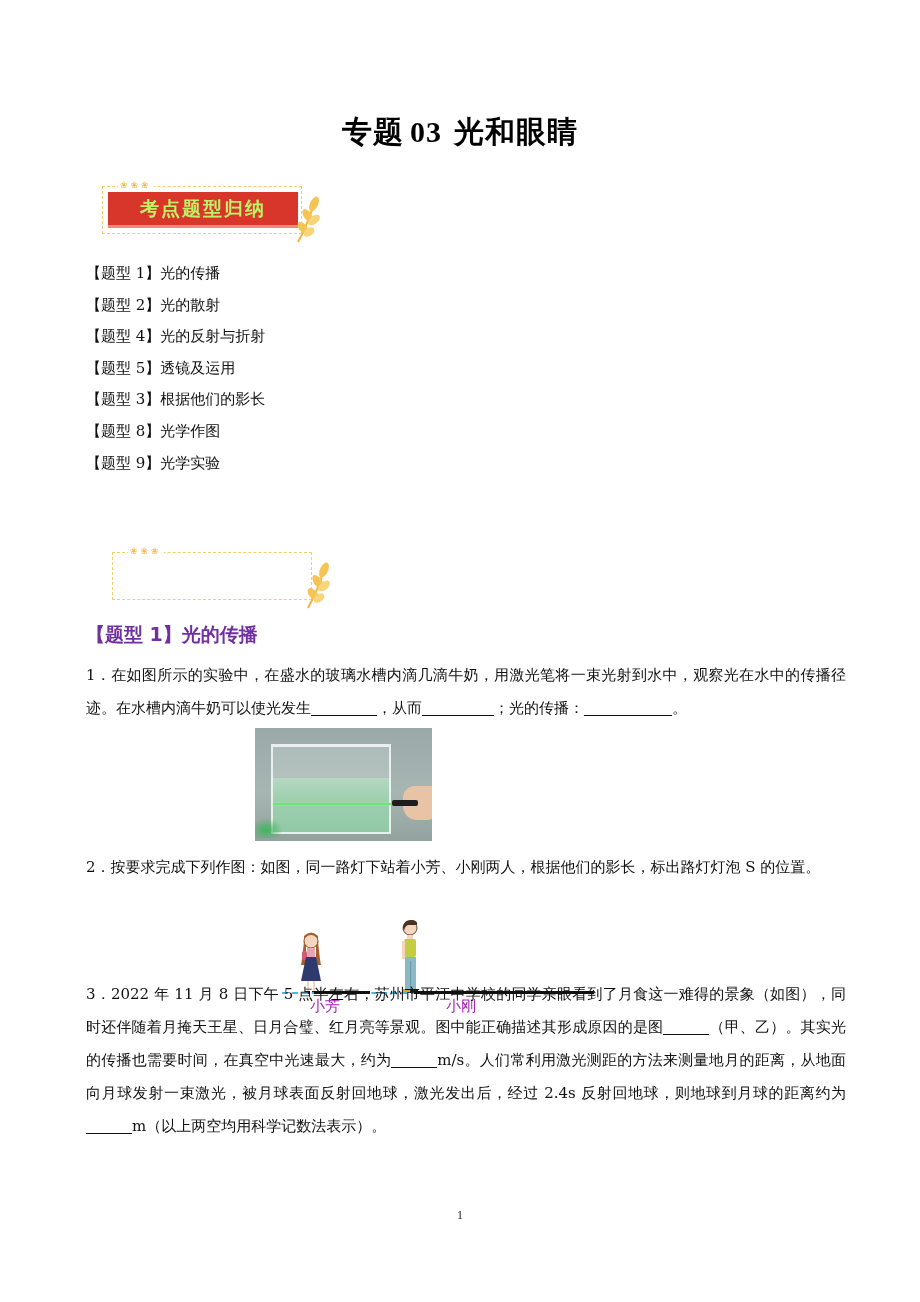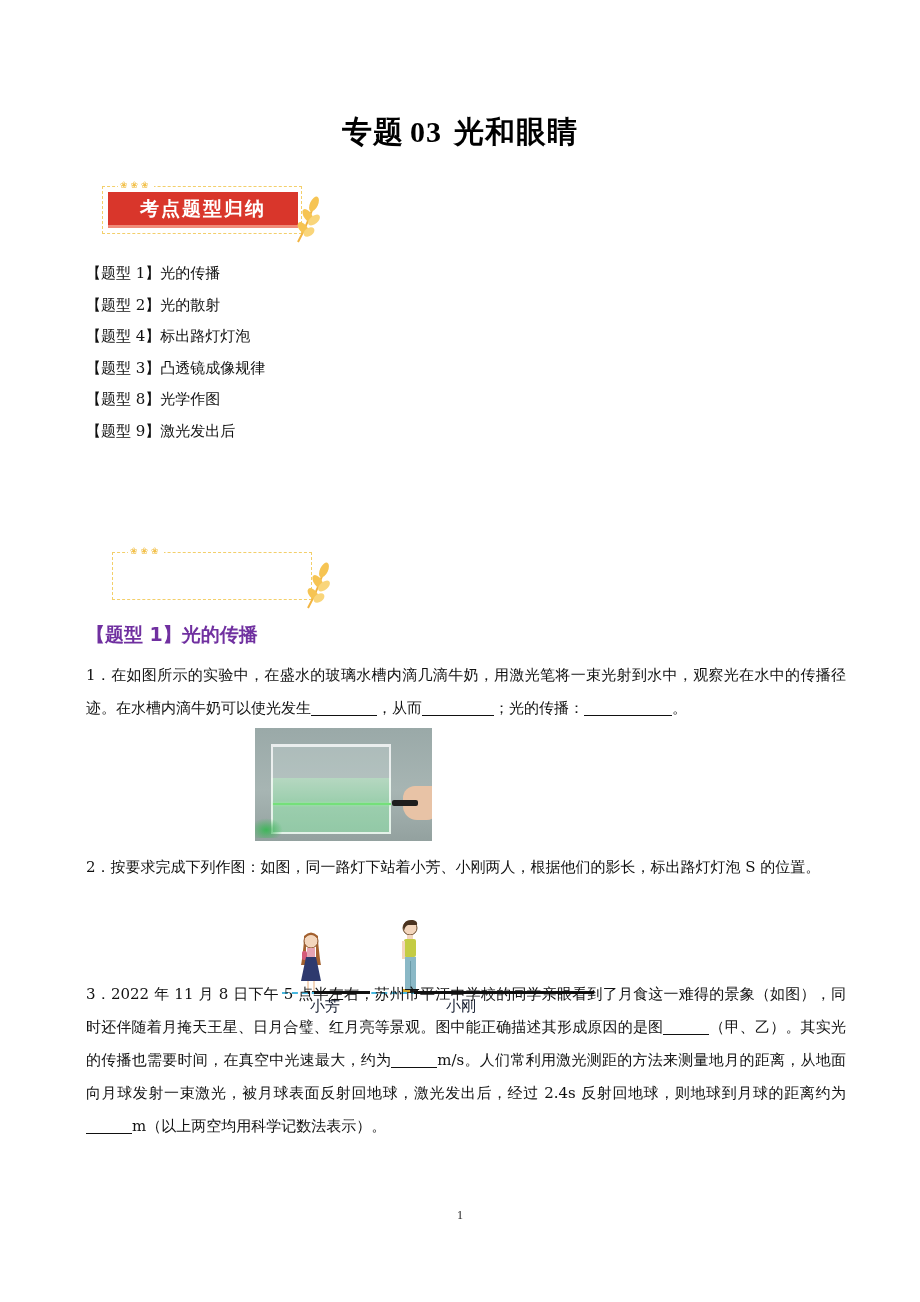--- a/index.html
+++ b/index.html
@@ -40,21 +40,21 @@
     }
     .banner .plate {
       position: absolute;
       left: 10px; top: 12px; width: 190px; height: 36px;
       background: #d9362b;
       border-bottom: 3px solid #f08a78;
       display: flex; align-items: center; justify-content: center;
     }
     .banner .plate span {
       font-family: "DejaVu Sans", "Liberation Sans", sans-serif;
-      font-weight: bold; font-size: 19px; color: #ffffff;
+      font-weight: bold; font-size: 19px; color: #bef264;
       letter-spacing: 2px;
     }
     .banner .leaf {
       position: absolute; left: 196px; top: 14px;
     }
 
     
     .toc {
       position: absolute; left: 86px; top: 258px;
       font-size: 15px; line-height: 31.6px;
@@ -124,21 +124,21 @@
     .street-dash {
       position: absolute; top: 77px; height: 0;
       border-top: 2px dashed #47b8e0;
     }
     .street-shadow {
       position: absolute; top: 76px; height: 3px; background: #111;
     }
     .street-label {
       position: absolute; top: 82px;
       font-family: "DejaVu Sans", "Liberation Sans", sans-serif;
-      font-size: 15px; color: #0f172a;
+      font-size: 15px; color: #a21caf;
     }
 
     .page-number {
       position: absolute; left: 0; top: 1208px; width: 920px;
       text-align: center; font-size: 12px; color: #222;
       font-family: "Liberation Serif", serif;
     }
   </style>
 </head>
 <body>
@@ -159,24 +159,25 @@
     <ellipse cx="14" cy="22" rx="4" ry="8" fill="#f6c453" transform="rotate(-35 14 22)"></ellipse>
     <ellipse cx="20" cy="26" rx="4" ry="7" fill="#f9d57a" transform="rotate(50 20 26)"></ellipse>
     <ellipse cx="9" cy="34" rx="4" ry="7" fill="#f6c453" transform="rotate(-40 9 34)"></ellipse>
     <ellipse cx="15" cy="38" rx="4" ry="6" fill="#f9d57a" transform="rotate(55 15 38)"></ellipse>
   </svg>
 </div>
 
 <div class="toc">
   <div class="toc-item"><span>【题型 1】</span><span>光的传播</span></div>
   <div class="toc-item"><span>【题型 2】</span><span>光的散射</span></div>
-  <div class="toc-item"><span>【题型 4】</span><span>标出路灯灯泡</span></div>
-  <div class="toc-item"><span>【题型 3】</span><span>凸透镜成像规律</span></div>
+  <div class="toc-item"><span>【题型 4】</span><span>光的反射与折射</span></div>
+  <div class="toc-item"><span>【题型 5】</span><span>透镜及运用</span></div>
+  <div class="toc-item"><span>【题型 3】</span><span>根据他们的影长</span></div>
   <div class="toc-item"><span>【题型 8】</span><span>光学作图</span></div>
-  <div class="toc-item"><span>【题型 9】</span><span>激光发出后</span></div>
+  <div class="toc-item"><span>【题型 9】</span><span>光学实验</span></div>
 </div>
 
 <div class="banner" style="left:108px; top:546px;">
   <div class="frame"></div>
   <div class="dots">❀❀❀</div>
   <svg class="leaf" width="30" height="50" viewBox="0 0 30 50">
     <path d="M4 48 Q14 30 22 4" stroke="#f2b441" stroke-width="2" fill="none"></path>
     <ellipse cx="20" cy="10" rx="4" ry="8" fill="#f6c453" transform="rotate(25 20 10)"></ellipse>
     <ellipse cx="14" cy="22" rx="4" ry="8" fill="#f6c453" transform="rotate(-35 14 22)"></ellipse>
     <ellipse cx="20" cy="26" rx="4" ry="7" fill="#f9d57a" transform="rotate(50 20 26)"></ellipse>

